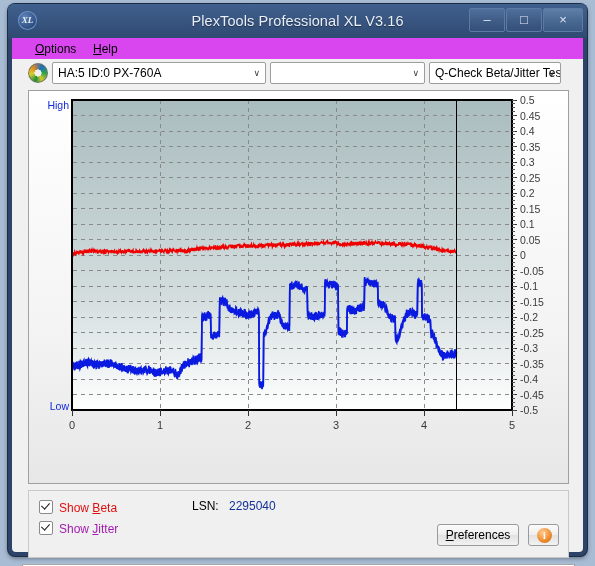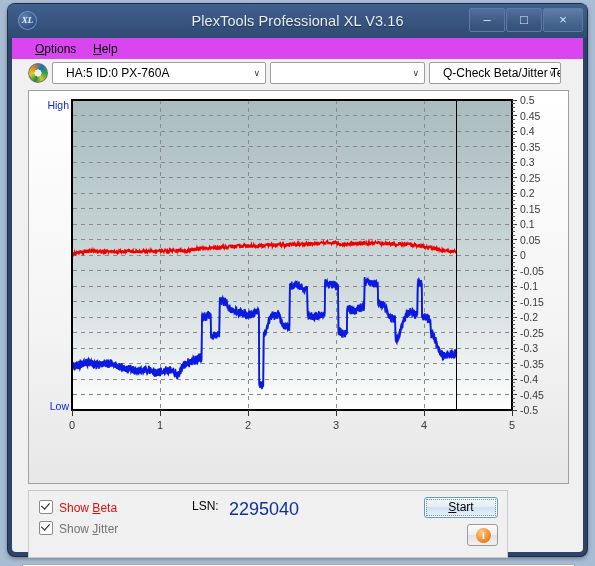--- a/index.html
+++ b/index.html
@@ -70,21 +70,21 @@
     position:absolute;left:16px;top:4px;width:20px;height:20px;border-radius:50%;
     background:
       radial-gradient(circle at 50% 50%, #f0f0f0 0 3.5px, rgba(255,255,255,0) 3.6px),
       conic-gradient(from 200deg,#1e8f3a 0deg,#d9cf2e 60deg,#e08a22 120deg,#1b6fc2 190deg,#2aa34a 250deg,#d5c92c 310deg,#1e8f3a 360deg);
     box-shadow:inset 0 0 0 1px #6f6f6f;
   }
   .combo{
     position:absolute;top:3px;height:22px;
     background:#fff;border:1px solid #9d9d9d;border-radius:2px;
     font-size:12px;color:#000;box-sizing:border-box;
-    padding-left:13px;line-height:20px;white-space:nowrap;overflow:hidden;
+    padding-left:5px;line-height:20px;white-space:nowrap;overflow:hidden;
   }
   .combo .arrow{
     position:absolute;right:5px;top:0;height:20px;line-height:20px;
     font-size:9px;color:#3b3b3b;
   }
   #combo-drive{left:40px;width:214px;}
   #combo-func{left:258px;width:155px;}
   #combo-test{left:417px;width:132px;}
   
   #chartpanel{
@@ -92,38 +92,38 @@
     background:#fff;border:1px solid #a0a0a0;box-sizing:border-box;
   }
   #chartpanel .bgfade{
     position:absolute;inset:0;
     background:linear-gradient(180deg,#ffffff 0%,#f4f4f4 60%,#e7e7e7 100%);
   }
   
   #chart-svg{position:absolute;left:0;top:0;}
   
   #controls{
-    position:absolute;left:16px;top:452px;width:480px;height:68px;
+    position:absolute;left:16px;top:452px;width:541px;height:68px;
     border:1px solid #c8c8c8;background:#f0f0f0;box-sizing:border-box;
   }
   .chk-row{position:absolute;left:10px;font-size:12px;height:15px;line-height:15px;}
   .chk-box{
     display:inline-block;width:12px;height:12px;vertical-align:-2px;
     background:#fff;border:1px solid #8b8b8b;border-radius:2px;
     position:relative;margin-right:6px;
   }
   .chk-box:after{
     content:"";position:absolute;left:3px;top:0px;width:4px;height:7px;
     border:solid #1c1c1c;border-width:0 1.6px 1.6px 0;transform:rotate(42deg);
   }
   .lbl-beta{color:#e01010;}
-  .lbl-jitter{color:#737373;}
+  .lbl-jitter{color:#a21caf;}
   .lbl-beta u,.lbl-jitter u{text-decoration:underline;}
   #lsn-label{position:absolute;left:150px;top:8px;font-size:12px;color:#000;margin-left:13px;}
-  #lsn-value{position:absolute;left:200px;top:8px;font-size:18px;color:#12309a;}
+  #lsn-value{position:absolute;left:200px;top:8px;font-size:12px;color:#12309a;}
   #btn-start{
     position:absolute;right:9px;top:6px;width:74px;height:21px;
     background:linear-gradient(180deg,#f4f9fd 0%,#e3eef8 48%,#cfe2f3 50%,#e9f3fb 100%);
     border:1px solid #5a9fd4;border-radius:3px;
     font-size:12px;color:#000;text-align:center;line-height:19px;box-sizing:border-box;
     box-shadow:inset 0 0 0 1px #fff;
   }
   #btn-start .dot{border:1px dotted #8a8a8a;display:block;height:15px;line-height:15px;margin:1px;}
   #btn-start u{text-decoration:underline;}
   #btn-prefs{
@@ -378,22 +378,22 @@
       <div class="chk-row" style="top:9px;">
         <span class="chk-box"></span><span class="lbl-beta">Show <u>B</u>eta</span>
       </div>
       <div class="chk-row" style="top:30px;">
         <span class="chk-box"></span><span class="lbl-jitter">Show <u>J</u>itter</span>
       </div>
 
       <div id="lsn-label">LSN:</div>
       <div id="lsn-value">2295040</div>
 
-      <div id="btn-start">
-        <span class="dot"><u>S</u>tart</span>
+      <div id="btn-prefs">
+        <span><u>P</u>references</span>
       </div>
       <div id="btn-info">
         <span class="ibadge">i</span>
       </div>
     </div>
 
     <div id="statusbar">Ready</div>
 
   </div>
 </div>

